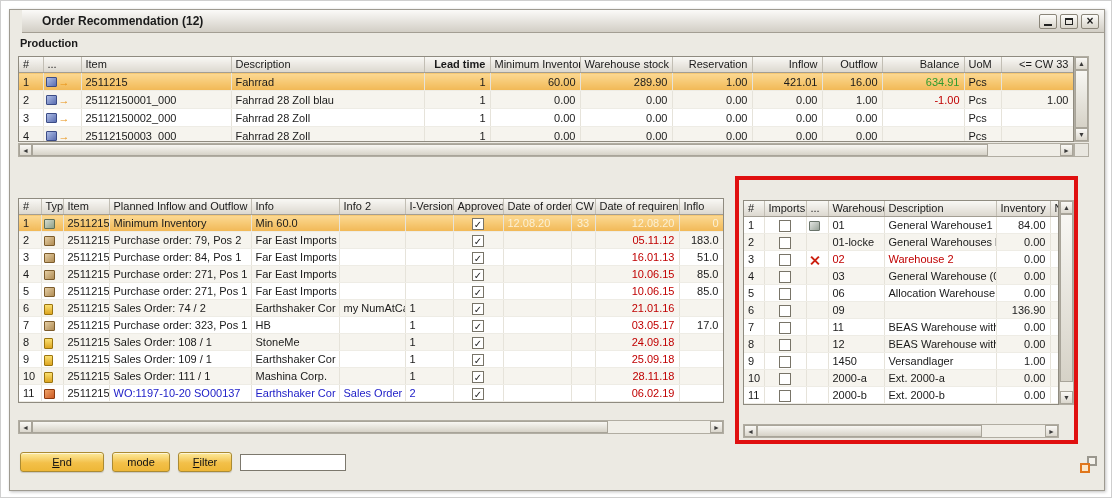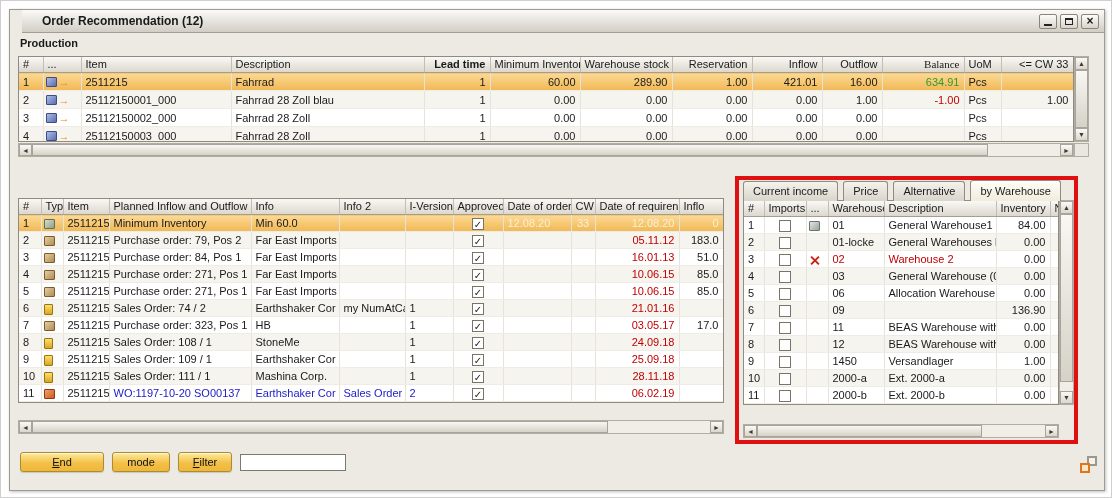--- a/index.html
+++ b/index.html
@@ -103,21 +103,21 @@
               <th style="width: 24px;">#</th>
               <th style="width: 38px;">...</th>
               <th style="width: 150px;">Item</th>
               <th style="width: 193px;">Description</th>
               <th class="r" style="width: 66px; font-weight: bold;">Lead time</th>
               <th class="r" style="width: 90px;">Minimum Inventory</th>
               <th class="r" style="width: 92px;">Warehouse stock</th>
               <th class="r" style="width: 80px;">Reservation</th>
               <th class="r" style="width: 70px;">Inflow</th>
               <th class="r" style="width: 60px;">Outflow</th>
-              <th class="r" style="width: 82px; font-family: Liberation Serif, serif;">Balance</th>
+              <th class="r" style="width: 82px;">Balance</th>
               <th style="width: 37px;">UoM</th>
               <th class="r" style="width: 72px;">&lt;= CW 33</th>
             </tr>
           </thead>
           <tbody>
             <tr class="hl">
               <td>1</td>
               <td class="ic"><span class="icn cube blue"></span><span class="arr">→</span></td>
               <td>2511215</td>
               <td>Fahrrad</td>
@@ -373,26 +373,20 @@
         </table>
     </div>
     <div class="scrollbar h" id="flowH" style="left:8px;top:410px;width:706px;height:14px">
         <span class="sb-btn">◄</span>
         <span class="sb-track">
           <span class="sb-thumb" style="width: 85%;"></span>
         </span>
         <span class="sb-btn">►</span>
       </div>
 
-    <div class="tabs" style="left:733px;top:170px">
-      <span class="tab">Current income</span>
-      <span class="tab">Price</span>
-      <span class="tab">Alternative</span>
-      <span class="tab active">by Warehouse</span>
-    </div>
 
     <div class="gridwrap" style="left:733px;top:190px;width:316px;height:205px">
       <table class="grid" id="whTable">
           <thead>
             <tr>
               <th style="width: 20px;">#</th>
               <th style="width: 42px;">Imports</th>
               <th style="width: 22px;">...</th>
               <th style="width: 56px;">Warehouse</th>
               <th style="width: 112px;">Description</th>

